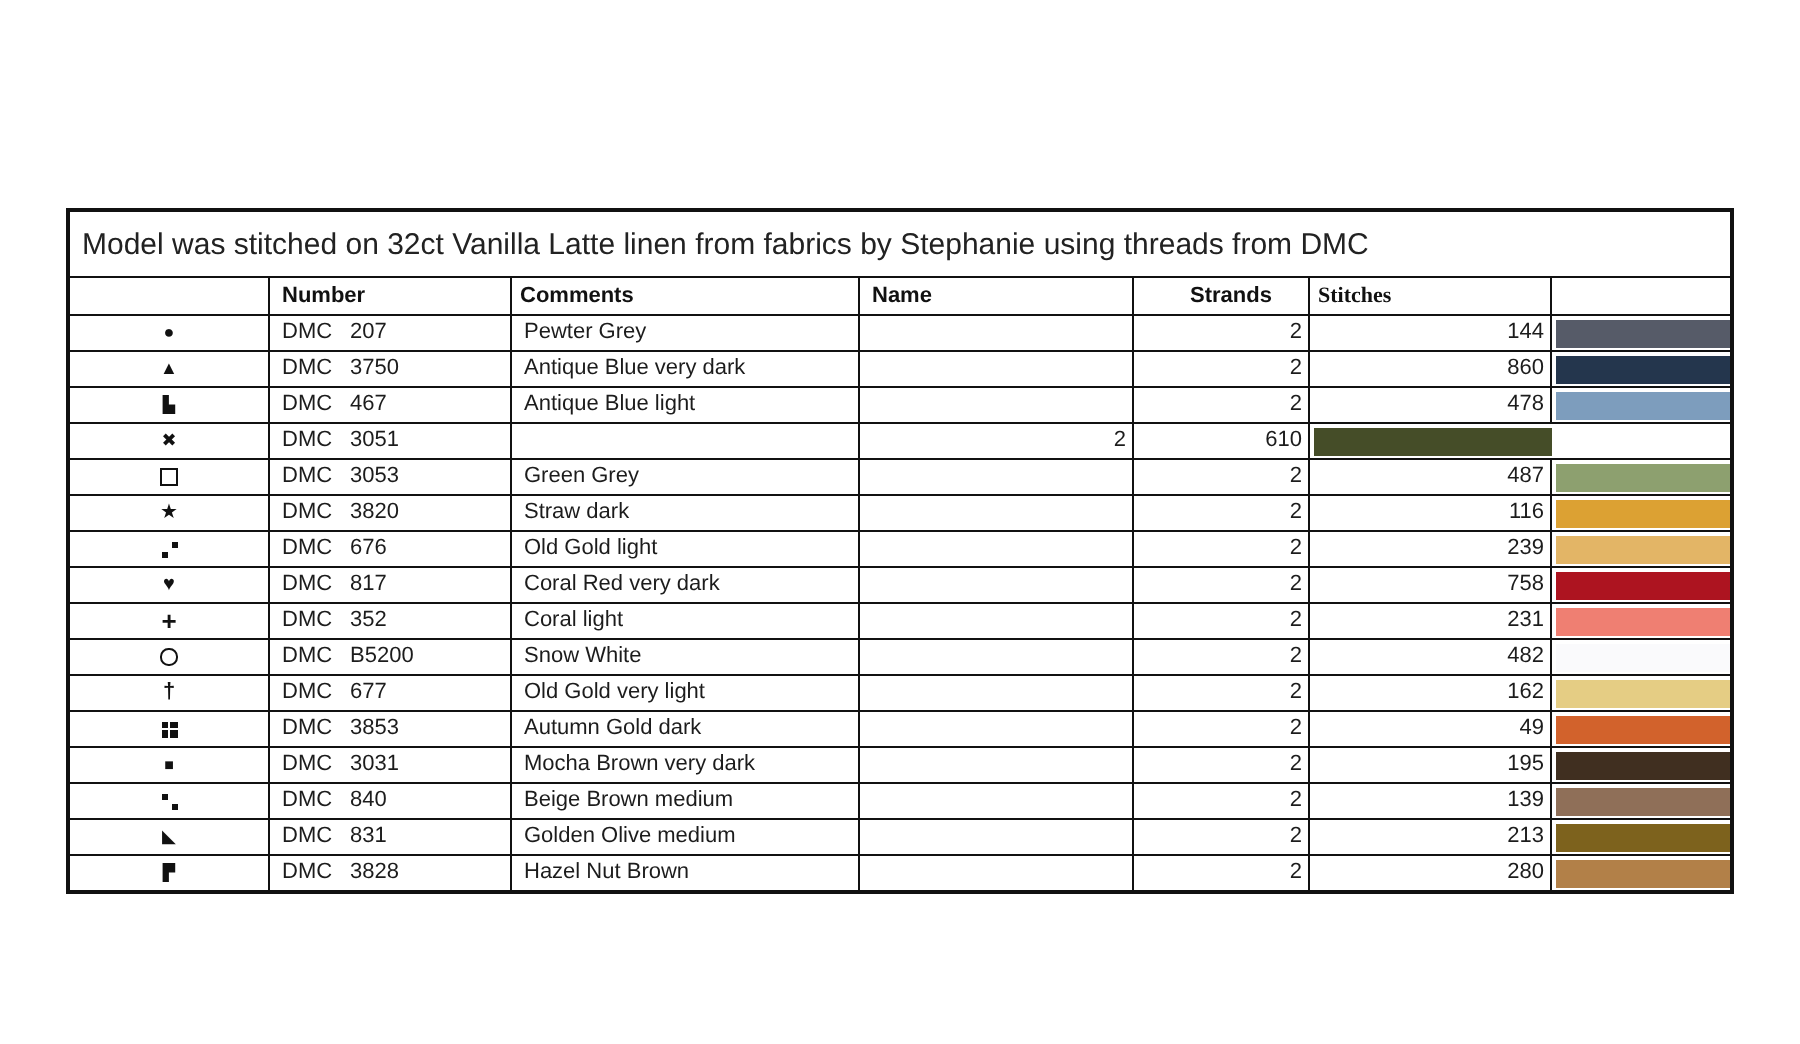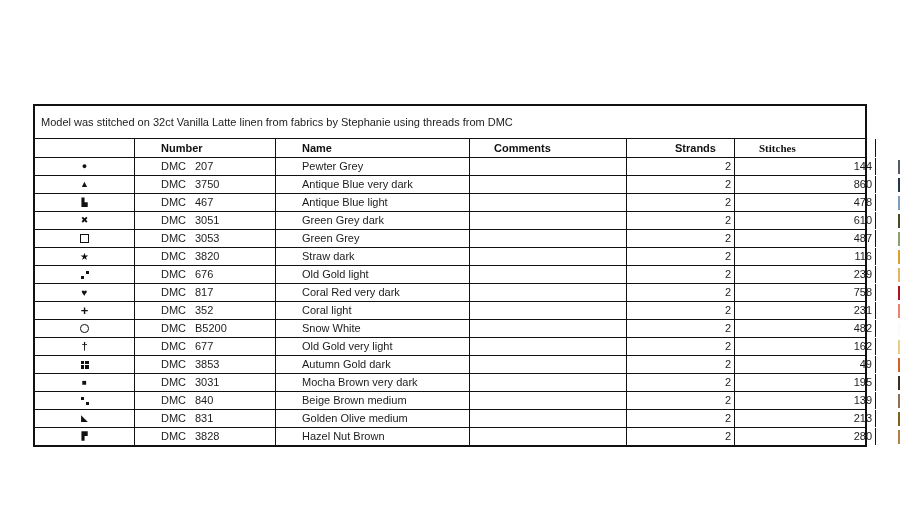--- a/index.html
+++ b/index.html
@@ -9,29 +9,28 @@
     color:#1c1c1c;
     -webkit-font-smoothing:antialiased;
   }
   .legend-table{
     position:absolute;left:33px;top:104px;width:834px;
     border:2px solid #111;box-sizing:border-box;background:#fff;
   }
   .title-row{
     height:32px;box-sizing:border-box;
     display:flex;align-items:center;
-    padding:0 6px;font-size:11px;color:#222;
+    padding:0 6px;font-size:15px;color:#222;
   }
   .grid-row{
     display:grid;
     grid-template-columns:100px 121px 174px 137px 88px 121px 89px;
     box-sizing:border-box;
     border-top:1.5px solid #111;
     height:18px;
-    gap:20px;
   }
   .header-row{height:19px;}
   .cell{
     box-sizing:border-box;
     border-right:1.2px solid #111;
     display:flex;align-items:center;
     font-size:11px;line-height:1;
     overflow:hidden;white-space:nowrap;
     padding:0 4px;
   }
@@ -73,22 +72,22 @@
 </head>
 <body>
 
 <div class="legend-table">
   <div class="title-row">
     <span>Model was stitched on 32ct Vanilla Latte linen from fabrics by Stephanie using threads from DMC</span>
   </div>
   <div class="grid-row header-row">
     <div class="cell c-symbol"></div>
     <div class="cell c-number">Number</div>
+    <div class="cell c-comments">Comments</div>
     <div class="cell c-name">Name</div>
-    <div class="cell c-comments">Comments</div>
     <div class="cell c-strands-h" style="justify-content:flex-start;margin-left:24px;">Strands</div>
     <div class="cell c-stitches-h" style="justify-content:flex-start;font-family:Liberation Serif, serif;">Stitches</div>
     <div class="cell c-swatch"></div>
   </div>
   <div>
       <div class="grid-row">
         <div class="cell c-symbol">
           <span class="glyph g-filled-circle">●</span>
         </div>
         <div class="cell c-number">
@@ -136,21 +135,20 @@
         </div>
       </div>
       <div class="grid-row">
         <div class="cell c-symbol">
           <span class="glyph g-heavy-x">✖</span>
         </div>
         <div class="cell c-number">
           <span class="brand">DMC</span>
           <span>3051</span>
         </div>
-        <div class="cell c-name">Green Grey dark</div>
         <div class="cell c-comments"></div>
         <div class="cell c-strands">2</div>
         <div class="cell c-stitches">610</div>
         <div class="cell c-swatch">
           <div class="swatch" style="background: rgb(69, 77, 40);"></div>
         </div>
       </div>
       <div class="grid-row">
         <div class="cell c-symbol">
           <span class="sym-hollow-square"></span>

